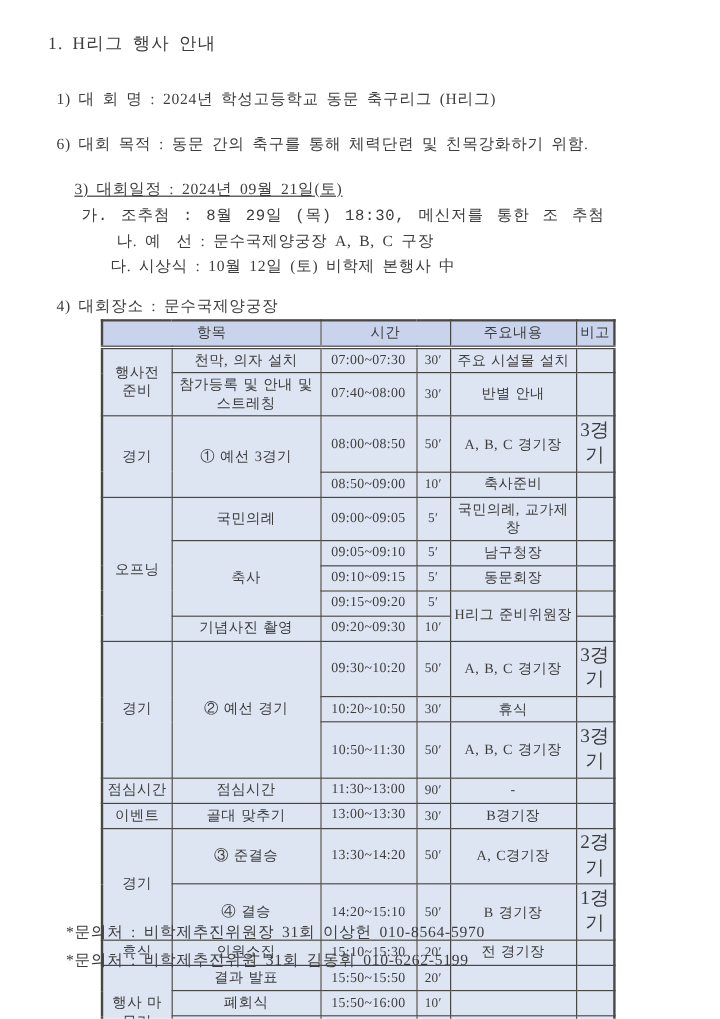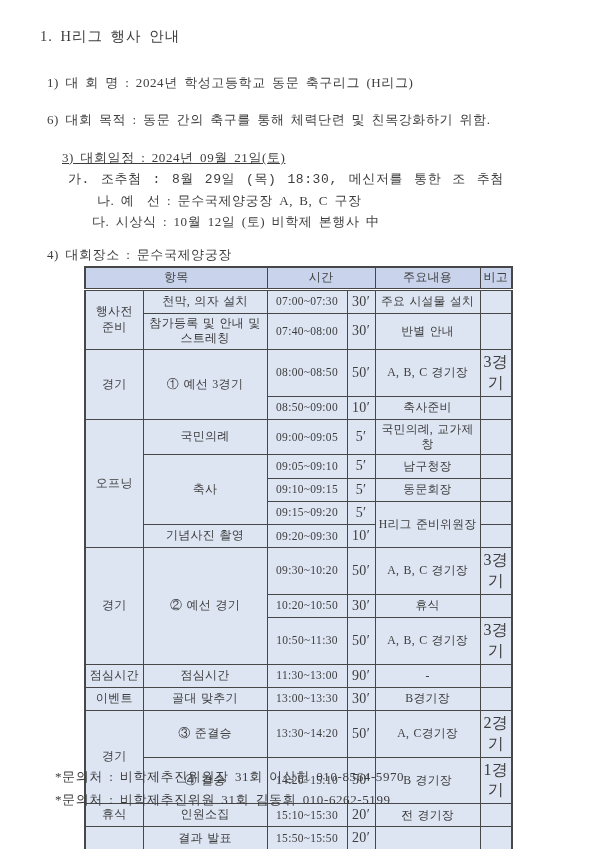--- a/index.html
+++ b/index.html
@@ -41,21 +41,21 @@
     padding:2px 2px;height:21px;line-height:1.3;
     letter-spacing:0.3px;word-spacing:1px;
     overflow:hidden;
   }
   table.schedule thead th{
     background:var(--header-bg);
     border-bottom:3px double var(--border);
     font-weight:normal;height:22px;
   }
   td.c-time{font-size:11.5px;letter-spacing:0;word-spacing:0;}
-  td.c-dur{font-size:14px;letter-spacing:0;}
+  td.c-dur{font-size:11px;letter-spacing:0;}
   td.c-note{font-size:16px;letter-spacing:0;}
   td.c-main{font-size:11.8px;margin-top:40px;}
 </style>
 </head>
 <body>
 
 <div class="abs doc-title">1. H리그 행사 안내</div>
 
 <div class="abs line l-item1">1) 대 회 명 : 2024년 학성고등학교 동문 축구리그 (H리그)</div>
 <div class="abs line l-item2">6) 대회 목적 : 동문 간의 축구를 통해 체력단련 및 친목강화하기 위함.</div>

